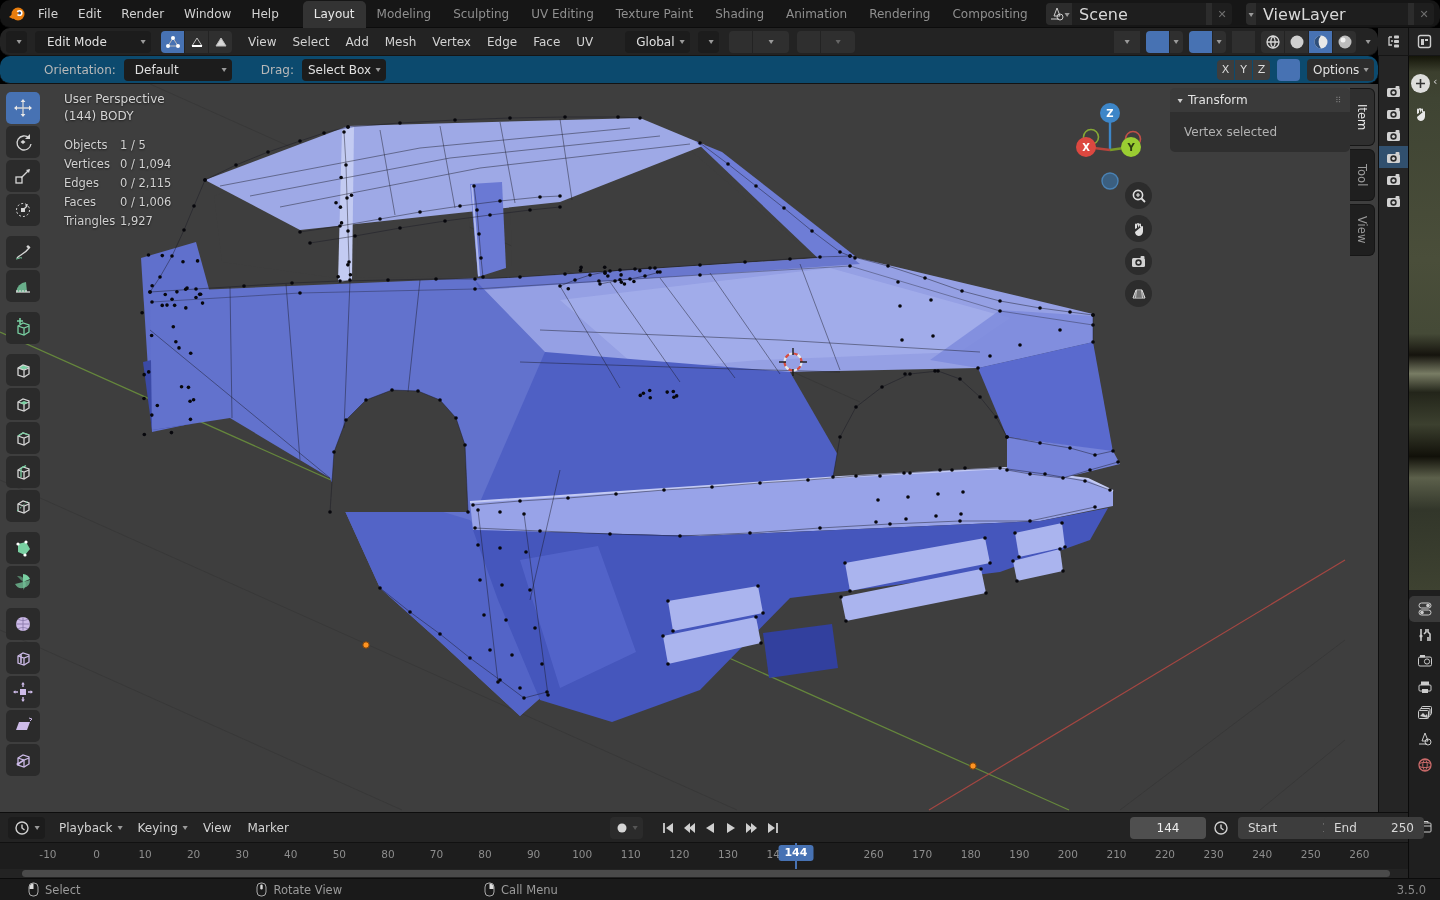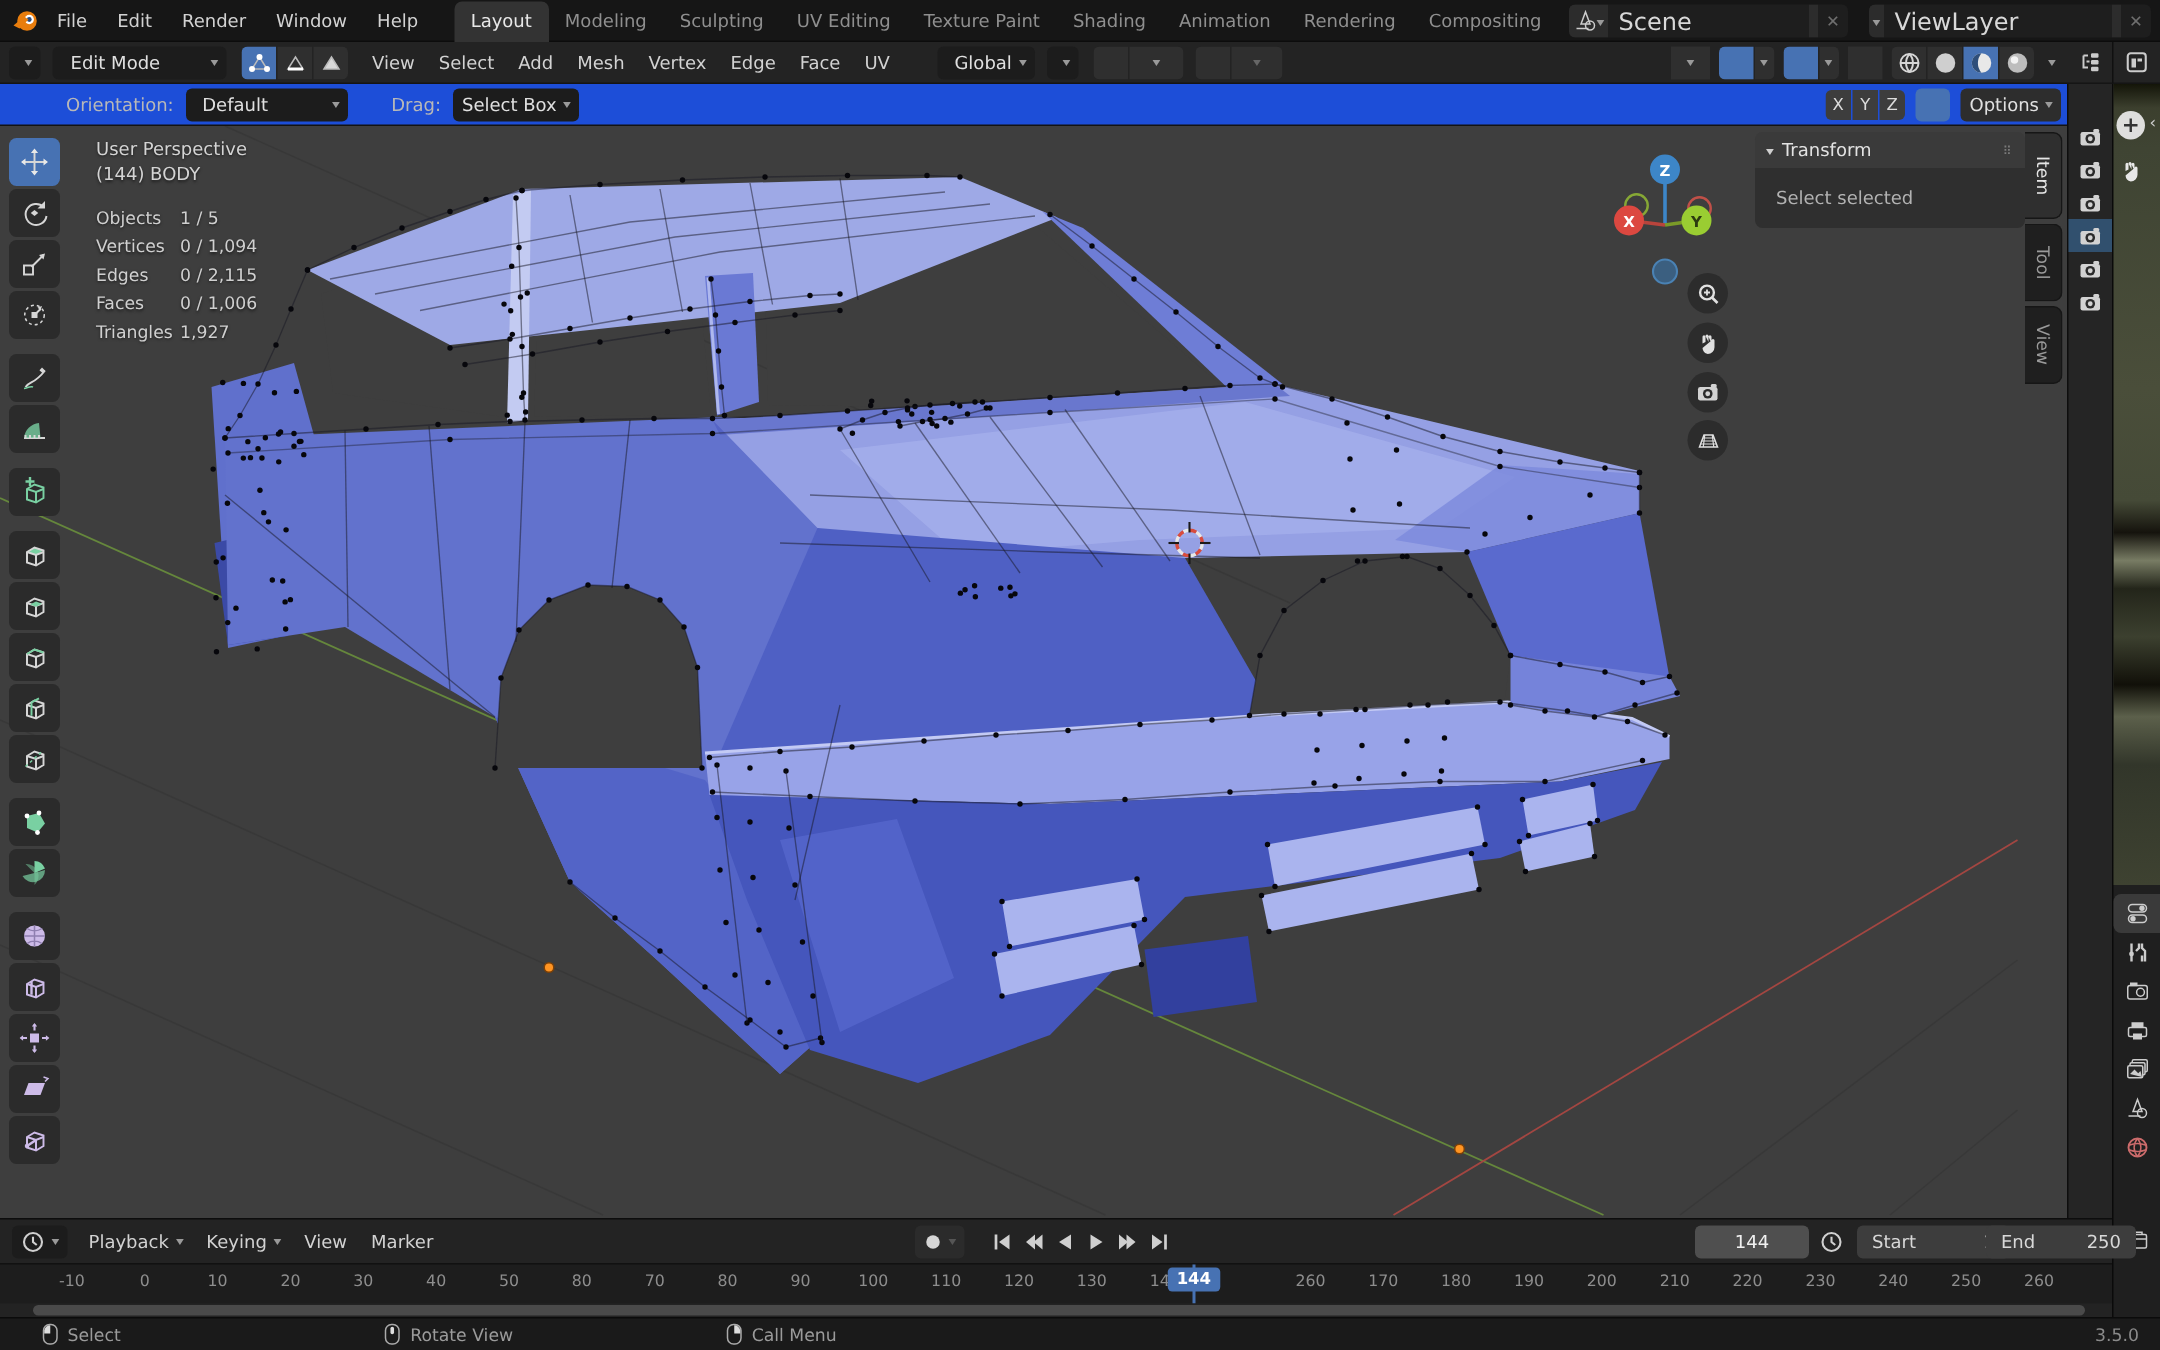--- a/index.html
+++ b/index.html
@@ -1,33 +1,33 @@
 <!DOCTYPE html>
 <html><head>
 <meta charset="utf-8">
 <style>
   html,body{margin:0;padding:0;background:#000;}
   body{width:1440px;height:900px;position:relative;overflow:hidden;
        font-family:"DejaVu Sans","Liberation Sans",sans-serif;
        -webkit-font-smoothing:antialiased;color:#ccc;}
   .abs{position:absolute;}
-  .row{display:flex;align-items:center;}
+  .row{display:flex;align-items:center;border-radius:10px;}
   
   #topbar{left:0;top:0;width:1440px;height:28px;background:#161616;border-bottom:1px solid #0c0c0c;box-sizing:border-box;}
   .tmenu{padding:0 10px;font-size:12px;color:#d2d2d2;height:28px;line-height:28px;cursor:default;}
   .wtabs{margin-left:14px;height:28px;}
   .wtab{padding:0 11px;height:27px;line-height:27px;font-size:12px;color:#8f8f8f;border-radius:5px 5px 0 0;margin-top:1px;}
   .wtab.active{background:#333;color:#e8e8e8;}
   .idblock{background:#1e1e1e;border-radius:4px;height:22px;display:flex;align-items:center;overflow:hidden;}
   .idblock .seg{background:#2c2c2c;height:22px;display:flex;align-items:center;padding:0 3px;}
   .idblock .txt{font-size:16px;color:#d8d8d8;padding:0 7px;flex:1;white-space:nowrap;}
   .ic{display:inline-flex;align-items:center;justify-content:center;}
   
   #vheader{left:0;top:28px;width:1378px;height:28px;background:#232323;border-bottom:1px solid #151515;box-sizing:border-box;}
-  #tsettings{left:0;top:56px;width:1378px;height:28px;background:#1d4ed8;border-bottom:1px solid #131313;box-sizing:border-box;}
+  #tsettings{left:0;top:56px;width:1378px;height:28px;background:#0c4a6e;border-bottom:1px solid #131313;box-sizing:border-box;}
   .pill{background:#1c1c1c;border-radius:4px;height:22px;display:flex;align-items:center;padding:0 6px;gap:5px;font-size:12px;color:#e0e0e0;}
   .hmenu{padding:0 8px;font-size:12px;color:#d2d2d2;height:28px;line-height:28px;}
   .sq{width:23px;height:22px;background:#2f2f2f;display:flex;align-items:center;justify-content:center;}
   .sq.blue{background:#4772b3;}
   .grp{display:flex;gap:1px;border-radius:4px;overflow:hidden;}
   .caret{font-size:8px;color:#9a9a9a;transform:scaleX(1.3);}
   .lbl{font-size:12px;color:#b8b8b8;}
   .xyz{width:17px;height:20px;background:#3d3d3d;color:#dcdcdc;font-size:11px;display:flex;align-items:center;justify-content:center;}
   
   #viewport{left:0;top:84px;width:1378px;height:728px;background:#3e3e3e;overflow:hidden;}
@@ -910,21 +910,21 @@
       </span>
     </div>
 
   <div id="npanel" class="abs">
     <div id="nph">
       <span class="caret" style="color:#cfcfcf">▾</span>
       <span style="flex:1">Transform</span>
       <span style="color:#7a7a7a;font-size:8px;letter-spacing:1px">⠿</span>
     </div>
     <div id="npb">
-      <span>Select selected</span>
+      <span>Vertex selected</span>
     </div>
   </div>
   <div class="abs ntabs">
 
   <div class="ntab active" style="height: 58px;">
         <span>Item</span>
       </div>
       <div class="ntab" style="height: 52px;">
         <span>Tool</span>
       </div>

